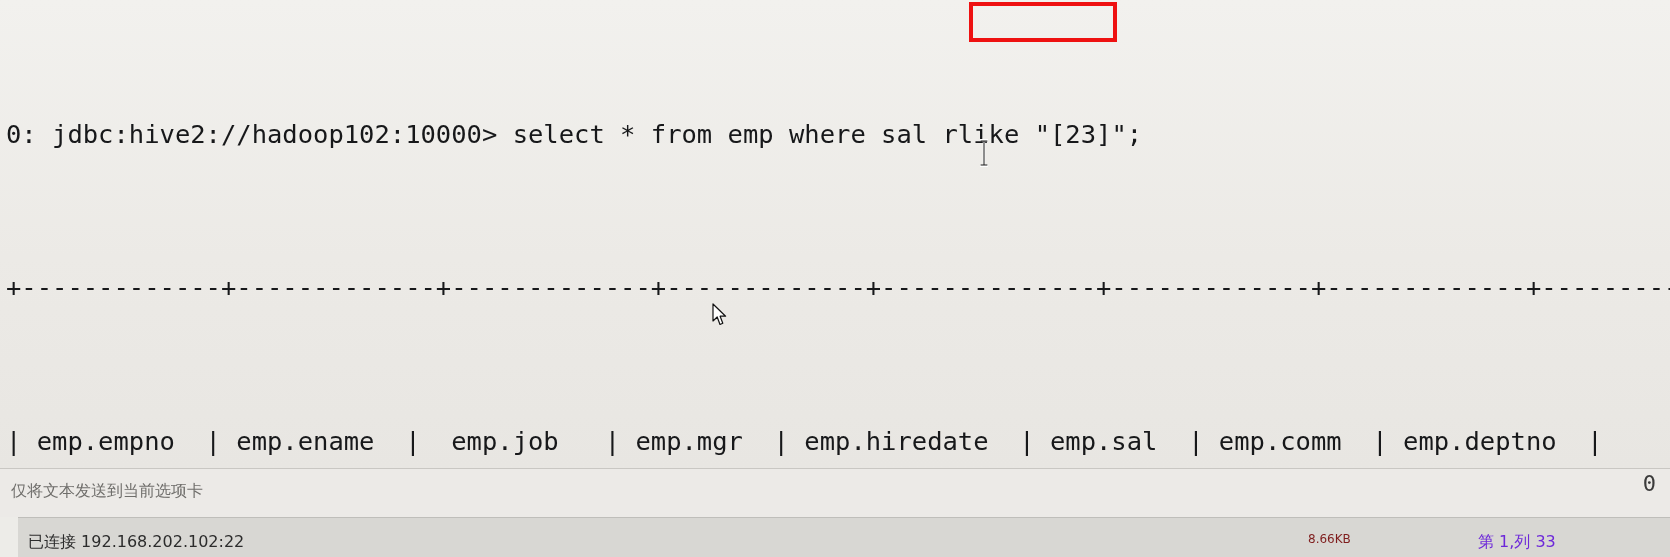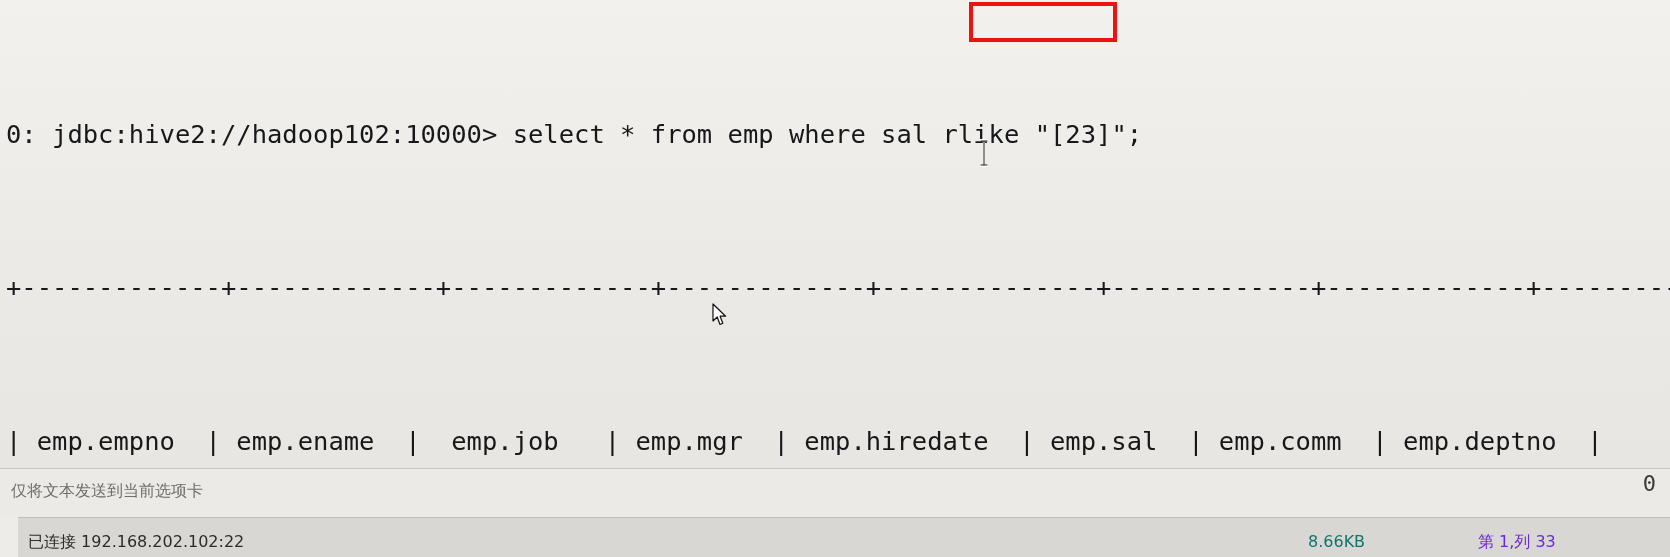--- a/index.html
+++ b/index.html
@@ -128,22 +128,22 @@
     font-family: "DejaVu Sans", "Liberation Sans", sans-serif;
     font-size: 16px;
     color: #2c2c2c;
     white-space: nowrap;
   }
   .status-mid {
     position: absolute;
     left: 1290px;
     top: 14px;
     font-family: "DejaVu Sans", "Liberation Sans", sans-serif;
-    font-size: 16px;
-    color: #0f766e;
+    font-size: 12px;
+    color: #7f1d1d;
     white-space: nowrap;
   }
   .status-right {
     position: absolute;
     left: 1460px;
     top: 14px;
     font-family: "DejaVu Sans", "Liberation Sans", sans-serif;
     font-size: 16px;
     color: #6d28d9;
     white-space: nowrap;

